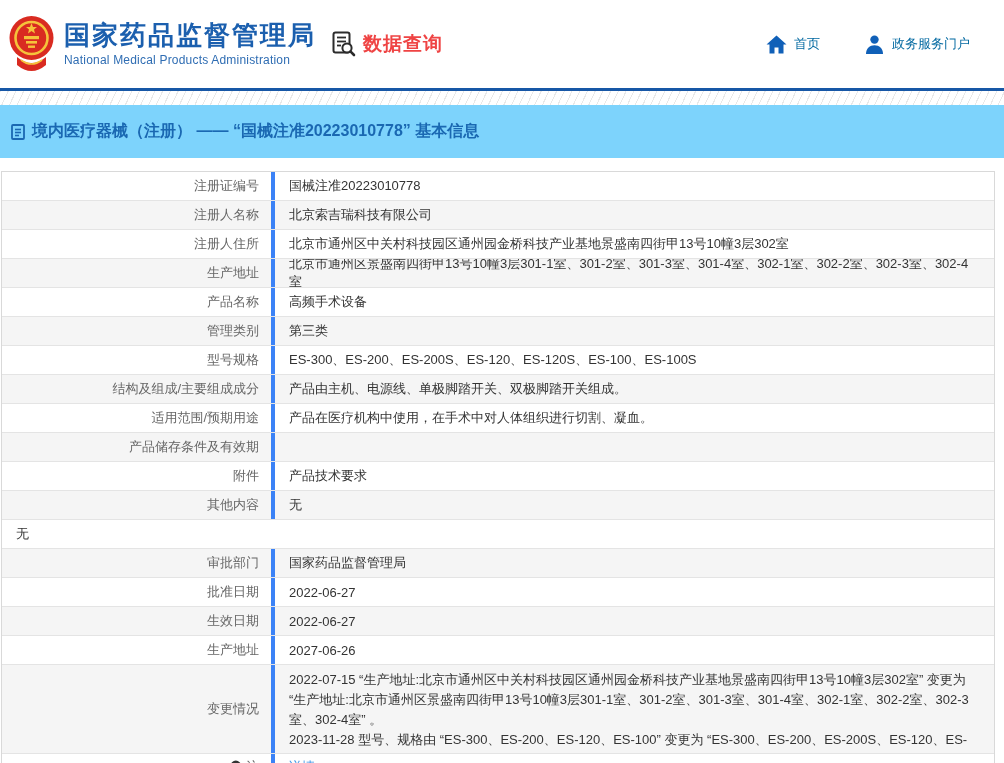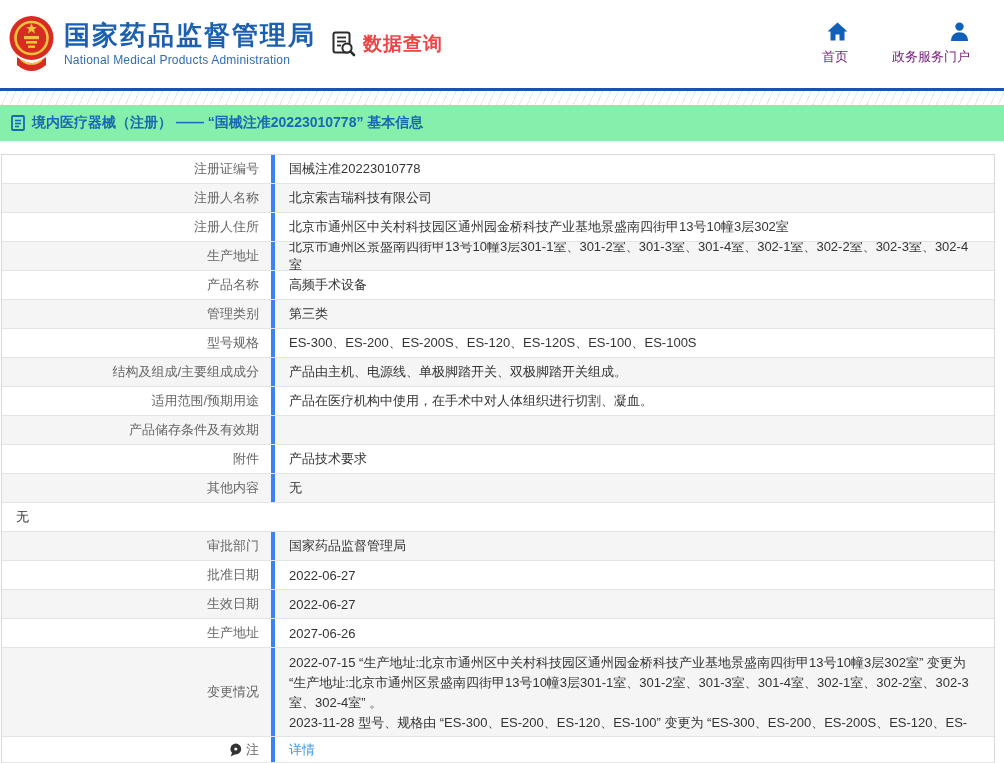--- a/index.html
+++ b/index.html
@@ -11,28 +11,28 @@
   }
   
   .topbar { height:88px; display:flex; align-items:center; padding:0 26px 0 8px; }
   .brand { display:flex; align-items:center; gap:9px; }
   .brand-text { display:flex; flex-direction:column; }
   .brand-title { color:#1b5fae; font-size:26px; font-weight:bold; letter-spacing:2px; line-height:1.15; }
   .brand-subtitle { color:#2f6db3; font-size:12px; margin-top:2px; letter-spacing:.2px; }
   .data-query { display:flex; align-items:center; gap:6px; margin-left:16px;
     font-size:19px; color:#ef4444; font-weight:600; letter-spacing:1px; cursor:pointer; }
   .top-nav { margin-left:auto; display:flex; gap:44px; padding-right:8px; }
-  .nav-item { display:flex; flex-direction:column; align-items:flex-end; gap:7px;
-    font-size:13px; color:#701a75; text-decoration:none; cursor:pointer; }
+  .nav-item { display:flex; align-items:flex-start; gap:7px;
+    font-size:13px; color:#0369a1; text-decoration:none; cursor:pointer; }
   
   .blue-line { height:3px; background:#1757a6; }
   .hatch-strip { height:14px; background:#fff;
     background-image:repeating-linear-gradient(115deg, rgba(130,130,130,.18) 0px, rgba(130,130,130,.18) 1px, transparent 1px, transparent 7px); }
-  .breadcrumb-bar { height:36px; background:#86efac; display:flex; align-items:center;
-    gap:7px; padding:0 11px; color:#1a68b2; font-size:14px; font-weight:bold; }
+  .breadcrumb-bar { height:53px; background:#7dd3fc; display:flex; align-items:center;
+    gap:7px; padding:0 11px; color:#1a68b2; font-size:16px; font-weight:bold; }
   
   .info-table { margin:13px 9px 0 1px; width:994px; border:1px solid #d9d9d9; border-bottom:none; }
   .row { display:flex; border-bottom:1px solid #e4e4e4; height:29px; background:#fff; }
   .row:nth-child(even) { background:#f5f5f5; }
   .cell { font-size:13px; }
   .cell.label { width:273px; flex:none; padding:0 12px 0 8px; display:flex; align-items:center;
     justify-content:flex-end; color:#666; border-right:4px solid #3b82f6; text-align:right; gap:4px; }
   .cell.value { flex:1; padding:0 14px; display:flex; align-items:center; color:#333; overflow:hidden; }
   .row-change { height:89px; }
   .row-change .cell.value { display:block; padding:5px 14px; line-height:20px; }

